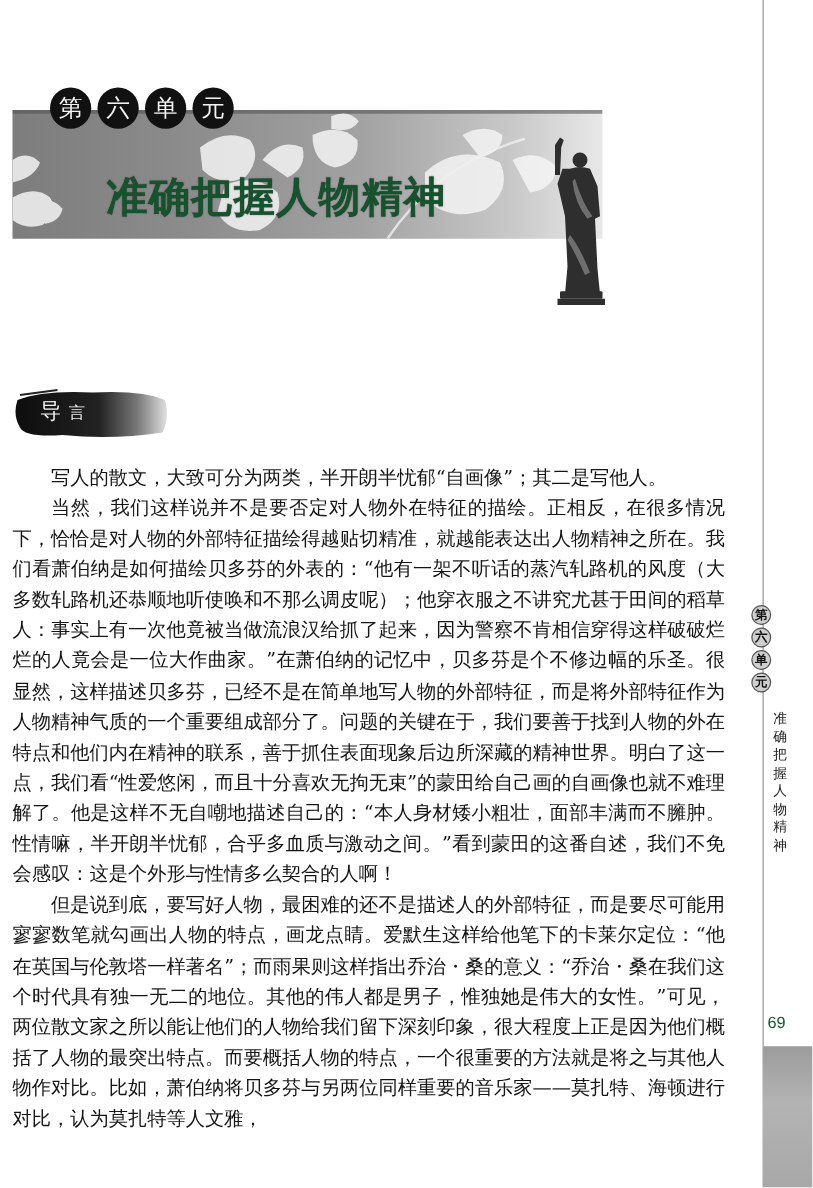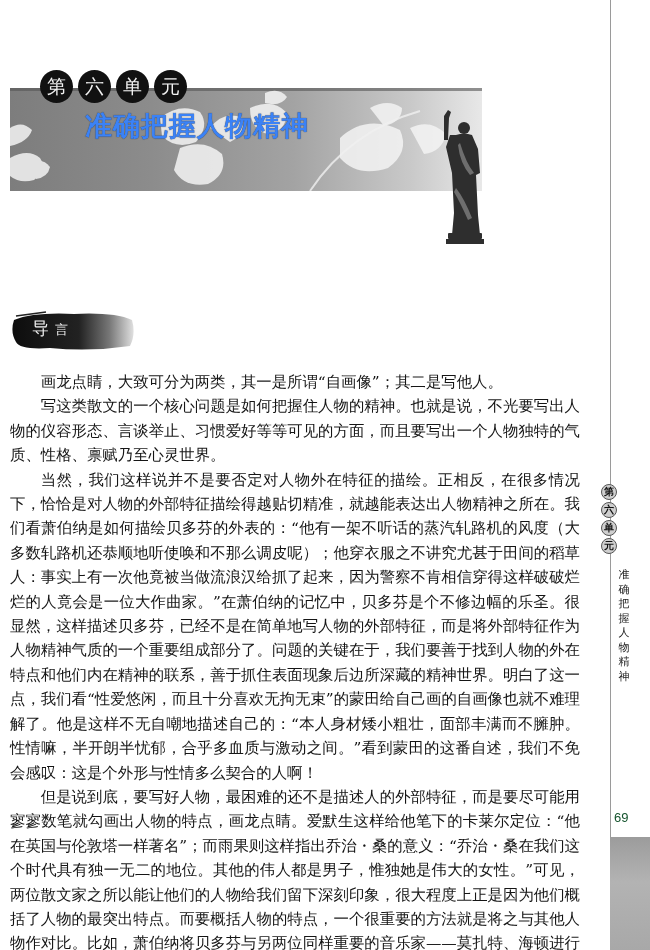--- a/index.html
+++ b/index.html
@@ -15,22 +15,22 @@
   }
   .banner .topedge { position:absolute; left:0; top:0; width:100%; height:3px; background:#555; opacity:.6; }
   .banner svg { position: absolute; left: 0; top: 0; }
   .unit-circles { position: absolute; left: 40px; top: 70px; display: flex; gap: 5px; }
   .unit-circle {
     width: 33px; height: 33px; border-radius: 50%; background: #111;
     color: #f2f2f2; font-size: 19px; display: flex; align-items: center; justify-content: center;
     font-family: "DejaVu Serif", serif;
   }
   .unit-title {
-    position: absolute; left: 85px; top: 108px; font-size: 27px; font-weight: bold;
-    color: #3b82f6; letter-spacing: 1px;
+    position: absolute; left: 85px; top: 136px; font-size: 33px; font-weight: bold;
+    color: #14532d; letter-spacing: 1px;
     text-shadow: 0 0 1px #333;
     font-family: "DejaVu Sans", sans-serif;
   }
   .statue { position: absolute; left: 436px; top: 108px; width: 54px; height: 140px; }
   .intro-label {
     position: absolute; left: 10px; top: 310px; width: 125px; height: 42px;
   }
   .intro-label svg { position:absolute; left:0; top:0; }
   .intro-text {
     position: absolute; left: 32px; top: 317px; color: #f0f0f0; font-size: 17px;
@@ -122,22 +122,21 @@
     </defs>
     <path d="M4 10 q20 -8 60 -6 q40 -2 58 6 q4 14 -2 26 q-40 6 -80 2 q-30 2 -34 -6 q-6 -10 -2 -22z" fill="url(#brush)"></path>
     <path d="M6 6 l30 -4" stroke="#222" stroke-width="1.5"></path>
   </svg>
 </div>
 <div class="intro-text">
   <span>导</span><span class="small">言</span>
 </div>
 
 <div class="body-text">
-  <p>画龙点睛，大致可分为两类，其一是所谓“自画像”；其二是写他人。</p>
-  <p>写这类散文的一个核心问题是如何把握住人物的精神。也就是说，不光要写出人物的仪容形态、言谈举止、习惯爱好等等可见的方面，而且要写出一个人物独特的气质、性格、禀赋乃至心灵世界。</p>
+  <p>写人的散文，大致可分为两类，半开朗半忧郁“自画像”；其二是写他人。</p>
   <p>当然，我们这样说并不是要否定对人物外在特征的描绘。正相反，在很多情况下，恰恰是对人物的外部特征描绘得越贴切精准，就越能表达出人物精神之所在。我们看萧伯纳是如何描绘贝多芬的外表的：“他有一架不听话的蒸汽轧路机的风度（大多数轧路机还恭顺地听使唤和不那么调皮呢）；他穿衣服之不讲究尤甚于田间的稻草人：事实上有一次他竟被当做流浪汉给抓了起来，因为警察不肯相信穿得这样破破烂烂的人竟会是一位大作曲家。”在萧伯纳的记忆中，贝多芬是个不修边幅的乐圣。很显然，这样描述贝多芬，已经不是在简单地写人物的外部特征，而是将外部特征作为人物精神气质的一个重要组成部分了。问题的关键在于，我们要善于找到人物的外在特点和他们内在精神的联系，善于抓住表面现象后边所深藏的精神世界。明白了这一点，我们看“性爱悠闲，而且十分喜欢无拘无束”的蒙田给自己画的自画像也就不难理解了。他是这样不无自嘲地描述自己的：“本人身材矮小粗壮，面部丰满而不臃肿。性情嘛，半开朗半忧郁，合乎多血质与激动之间。”看到蒙田的这番自述，我们不免会感叹：这是个外形与性情多么契合的人啊！</p>
   <p>但是说到底，要写好人物，最困难的还不是描述人的外部特征，而是要尽可能用寥寥数笔就勾画出人物的特点，画龙点睛。爱默生这样给他笔下的卡莱尔定位：“他在英国与伦敦塔一样著名”；而雨果则这样指出乔治・桑的意义：“乔治・桑在我们这个时代具有独一无二的地位。其他的伟人都是男子，惟独她是伟大的女性。”可见，两位散文家之所以能让他们的人物给我们留下深刻印象，很大程度上正是因为他们概括了人物的最突出特点。而要概括人物的特点，一个很重要的方法就是将之与其他人物作对比。比如，萧伯纳将贝多芬与另两位同样重要的音乐家——莫扎特、海顿进行对比，认为莫扎特等人文雅，</p>
 </div>
 
 <div class="vline"></div>
 
 <div class="side-circles">
   <div class="side-circle">第</div>
   <div class="side-circle">六</div>
   <div class="side-circle">单</div>

